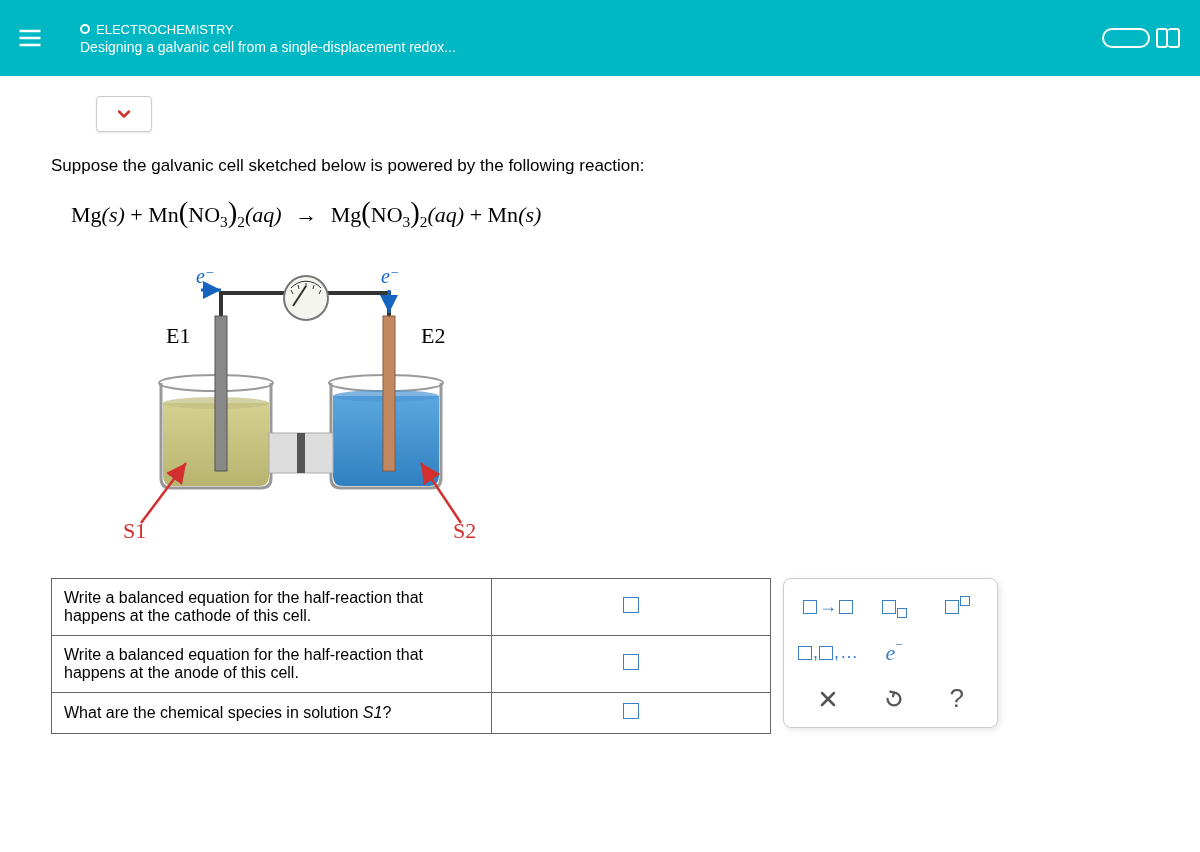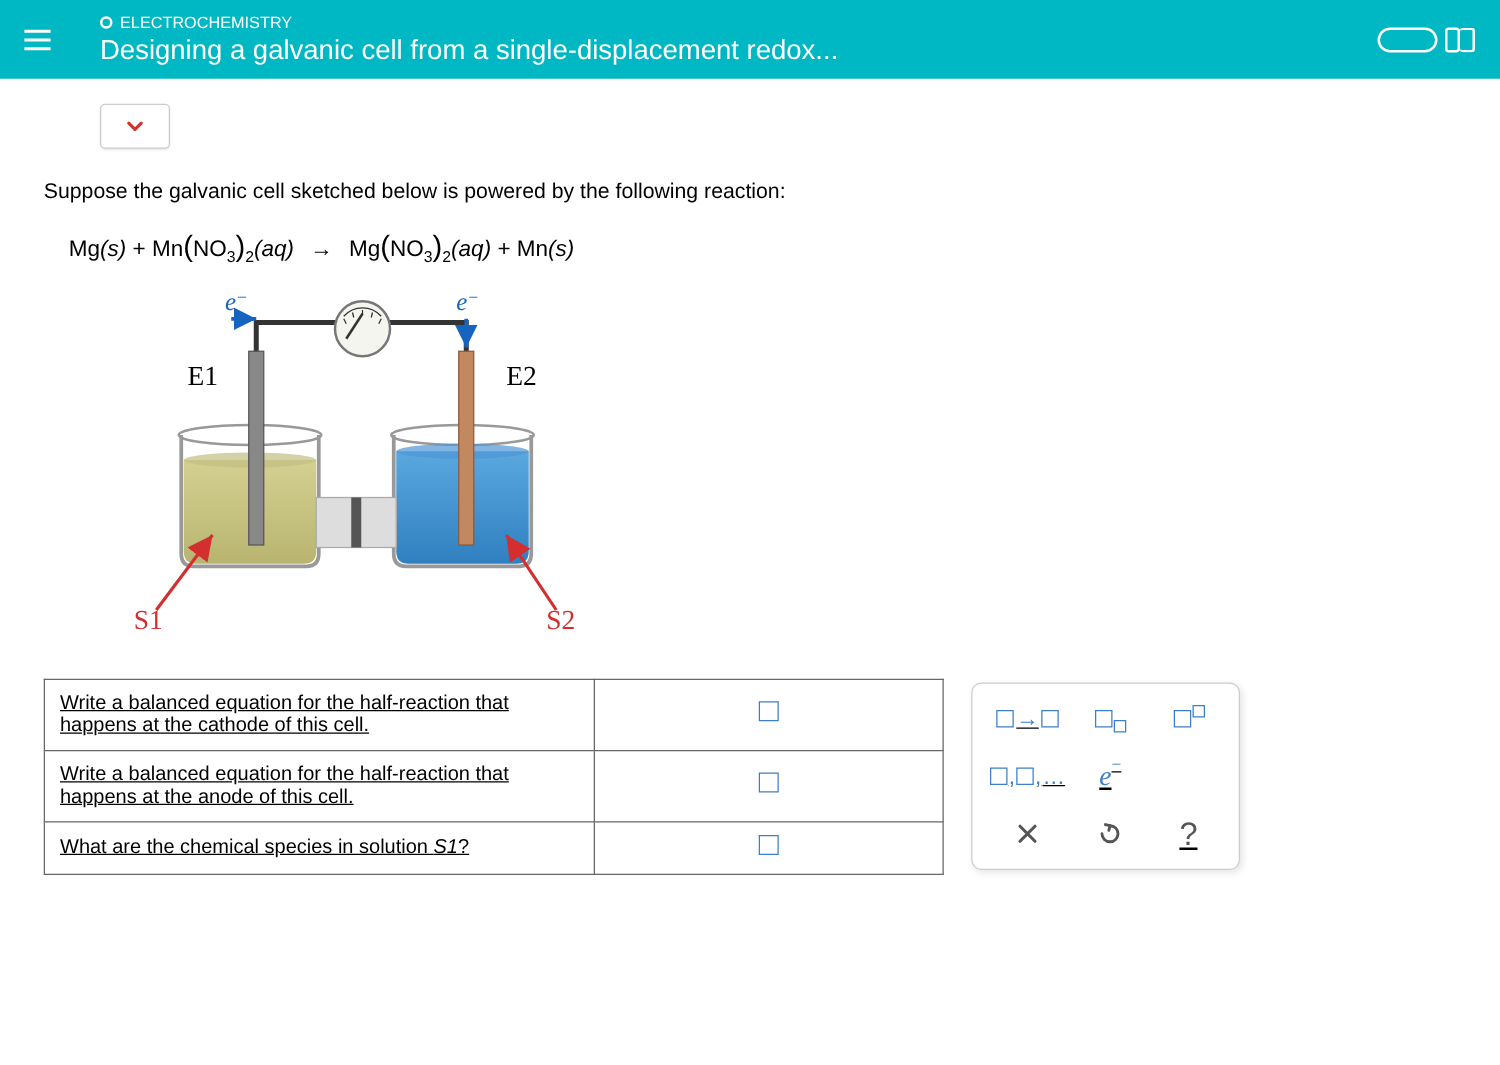--- a/index.html
+++ b/index.html
@@ -1,41 +1,41 @@
 <!DOCTYPE html>
 <html><head>
 <meta charset="utf-8">
 <style>
 * { box-sizing: border-box; margin: 0; padding: 0; }
 body { font-family: Arial, Helvetica, sans-serif; font-size: 16px; color: #000; background: #fff; }
 
-.header { background: #00b8c4; color: #fff; display: flex; align-items: center; padding: 0 20px 0 0; height: 63px; }
+.header { background: #00b8c4; color: #fff; display: flex; align-items: center; padding: 0 20px 0 0; height: 76px; }
 .hamburger { width: 60px; display: flex; align-items: center; justify-content: center; cursor: pointer; }
 .hamburger svg { width: 28px; height: 28px; }
 .header-text { flex: 1; padding-left: 20px; }
 .header-topic { font-size: 13px; display: flex; align-items: center; gap: 6px; }
 .topic-dot { width: 10px; height: 10px; border: 2px solid #fff; border-radius: 50%; display: inline-block; }
-.header-title { font-size: 22px; margin-top: 2px; }
+.header-title { font-size: 14px; margin-top: 2px; }
 .header-right { display: flex; align-items: center; gap: 6px; }
 .pill { width: 48px; height: 20px; border: 2px solid #fff; border-radius: 10px; }
 .mini-rects { display: flex; gap: 4px; }
 .mini-rect { width: 12px; height: 20px; border: 2px solid #fff; border-radius: 3px; }
 
-.content { padding: 20px 35px; }
+.content { padding: 20px 51px; }
 .dropdown-btn { width: 56px; height: 36px; background: #fff; border: 1px solid #ccc; border-radius: 4px; display: flex; align-items: center; justify-content: center; margin-left: 45px; margin-bottom: 20px; cursor: pointer; box-shadow: 0 1px 2px rgba(0,0,0,0.1); }
 .dropdown-btn svg { width: 20px; height: 20px; }
 
 .prompt { font-size: 17px; line-height: 1.6; margin-bottom: 18px; }
-.equation { font-family: Liberation Sans, sans-serif; font-size: 18px; margin-bottom: 20px; padding-left: 20px; }
+.equation { font-family: Liberation Serif, serif; font-size: 22px; margin-bottom: 36px; padding-left: 20px; }
 .equation sub { font-size: 0.7em; }
 .arrow-eq { display: inline-block; padding: 0 8px; }
 
 .diagram-wrap { position: relative; width: 420px; height: 280px; margin-bottom: 30px; margin-left: 30px; }
 
-.answer-area { display: flex; gap: 22px; align-items: center; text-decoration: underline; }
+.answer-area { display: flex; gap: 12px; align-items: flex-start; }
 .answer-table { border-collapse: collapse; width: 720px; }
 .answer-table td { border: 1px solid #666; padding: 10px 12px; font-size: 16px; vertical-align: middle; }
 .answer-table td.qcell { width: 440px; }
 .answer-table td.acell { text-align: center; cursor: pointer; }
 .answer-box { display: inline-block; width: 16px; height: 16px; border: 1.5px solid #3b7fc4; }
 
 .palette { border: 1px solid #ccc; border-radius: 8px; padding: 14px; width: 215px; box-shadow: 2px 2px 6px rgba(0,0,0,0.1); }
 .palette-grid { display: grid; grid-template-columns: repeat(3,1fr); gap: 18px 10px; justify-items: center; align-items: center; }
 .palette-item { font-family: Arial, sans-serif; font-size: 18px; color: #3b7fc4; cursor: pointer; display: flex; align-items: center; justify-content: center; height: 28px; }
 .p-box { display:inline-block; width:14px; height:14px; border:1.5px solid #3b7fc4; }

